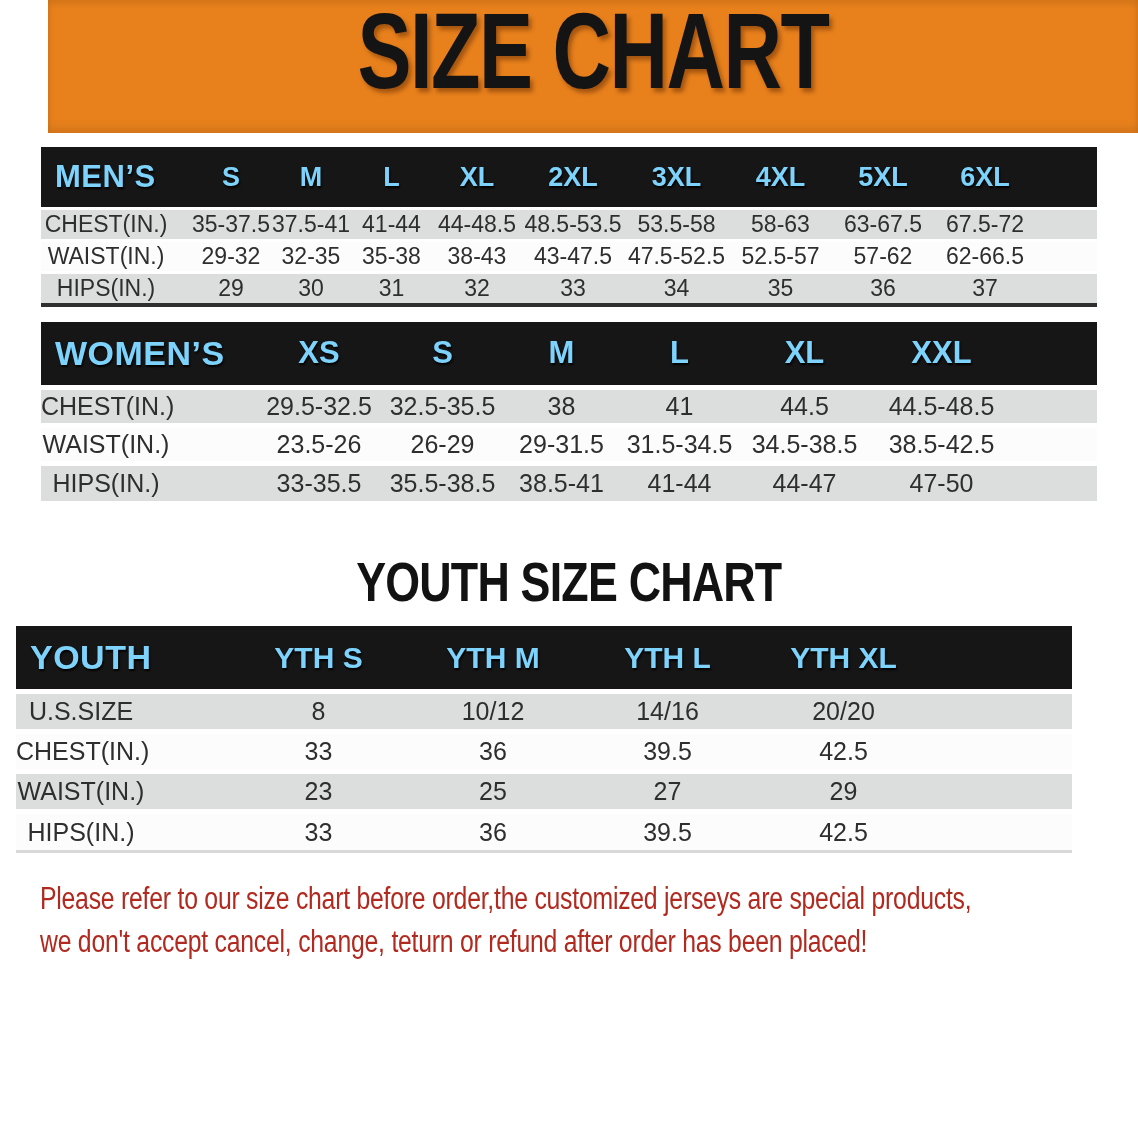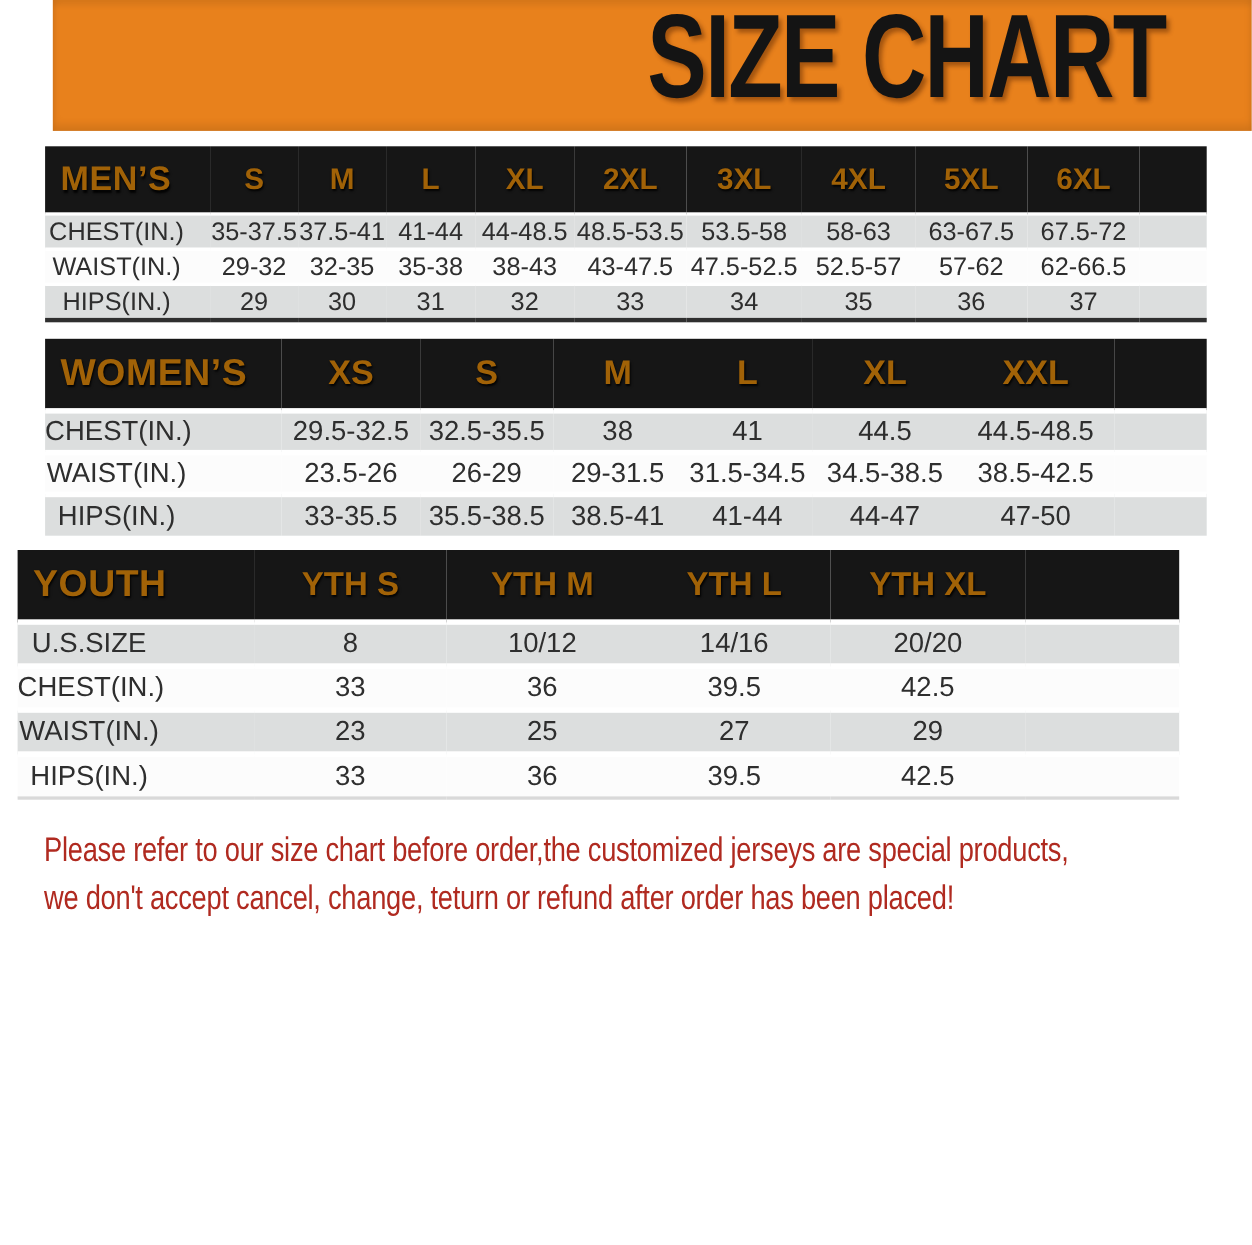--- a/index.html
+++ b/index.html
@@ -6,23 +6,23 @@
   html, body {
     margin: 0; padding: 0;
     width: 1138px; height: 1132px;
     background: #ffffff;
     font-family: "Liberation Sans", "DejaVu Sans", sans-serif;
     overflow: hidden;
   }
 
   
   .banner {
-    height: 119px;
+    height: 133px;
     background: var(--banner-orange, #E8811C);
-    text-align: right;
+    text-align: center;
     box-shadow: inset 0 -5px 8px rgba(0,0,0,.10), inset 0 5px 5px rgba(0,0,0,.07);
     overflow: hidden;
     margin-left: 48px;
   }
   .banner-text {
     display: inline-block;
     font-size: 108px;
     font-weight: 900;
     letter-spacing: -2px;
     line-height: 101px;
@@ -57,21 +57,21 @@
     margin: 0 auto;
     border-collapse: collapse;
     table-layout: fixed;
   }
   .sec-men   table { margin-top: 14px; }
   .sec-women table { margin-top: 15px; }
   .sec-youth table { margin-top: 13px; margin-left: 16px; }
 
   .size-table thead tr { background: var(--header-bar, #161616); }
   .size-table th {
-    color: #a16207;
+    color: #7dd3fc;
     font-weight: 600;
     text-align: center;
     vertical-align: middle;
     padding: 12px;
     white-space: nowrap;
     text-shadow: 1px 2px 2px rgba(0,0,0,.9);
   }
   .size-table th.label-col {
     text-align: left;
     padding-left: 14px;
@@ -261,20 +261,23 @@
           <td>41-44</td>
           <td>44-47</td>
           <td>47-50</td>
           <td></td>
         </tr>
       </tbody>
     </table>
 </div>
 
 <div class="sec-youth">
+  <h2 class="heading">
+    <span>YOUTH SIZE CHART</span>
+  </h2>
   <table class="size-table t-youth">
       <colgroup>
         <col style="width: 215px;">
         <col style="width: 175px;">
         <col style="width: 174px;">
         <col style="width: 175px;">
         <col style="width: 177px;">
         <col style="width: 140px;">
       </colgroup>
       <thead>

